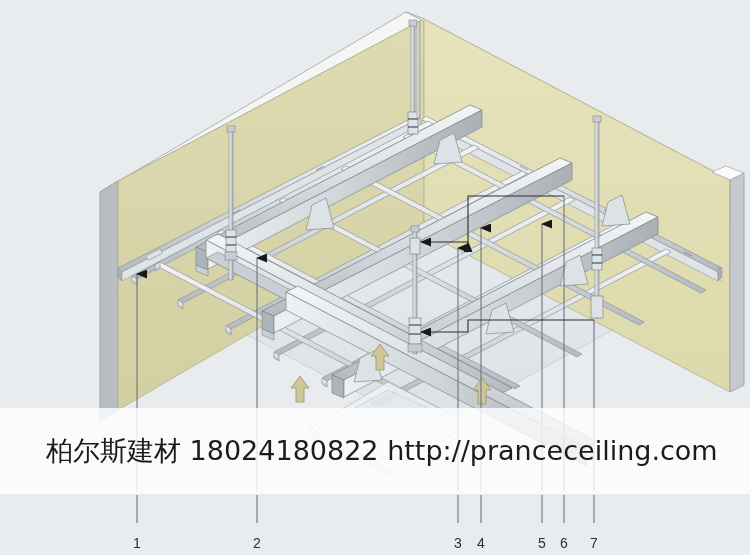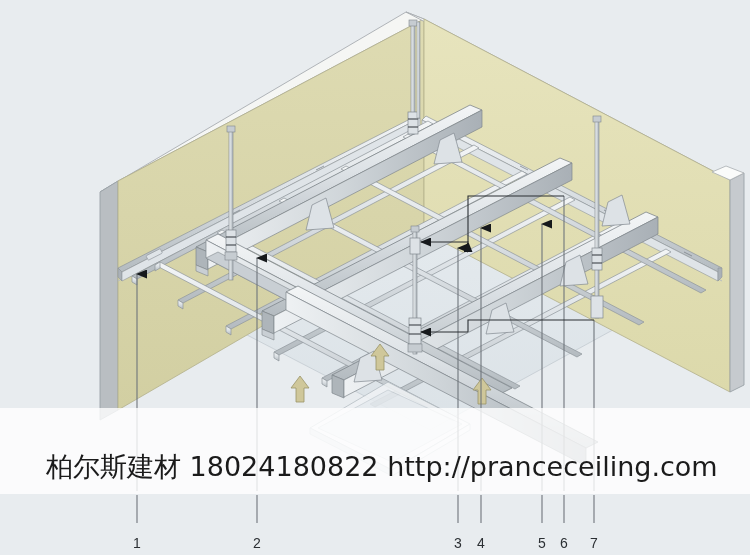--- a/index.html
+++ b/index.html
@@ -12,21 +12,21 @@
   #stage{position:absolute;inset:0;width:750px;height:555px;}
   #svg{position:absolute;left:0;top:0;width:750px;height:555px;display:block;}
 
   
   .banner{
     position:absolute;left:0;top:408px;width:750px;height:86px;
     background:rgba(255,255,255,0.80);
     pointer-events:none;
   }
   .banner-text{
-    position:absolute;left:0;top:424px;width:750px;height:86px;
+    position:absolute;left:0;top:408px;width:750px;height:86px;
     display:flex;align-items:center;
     padding-left:46px;box-sizing:border-box;
     font-size:27px;color:#1b1b1b;letter-spacing:0px;
     white-space:nowrap;
     font-family:"DejaVu Sans","Liberation Sans",sans-serif;
   }
   
   .callout-num{
     position:absolute;
     font-size:14px;color:#2b2f33;

